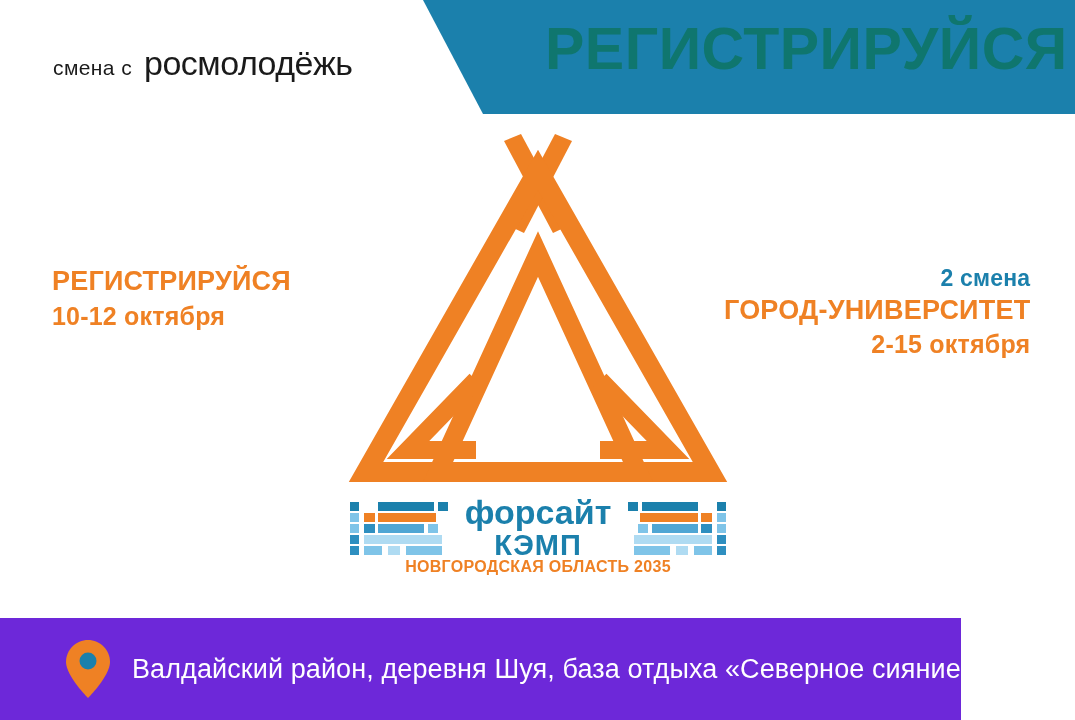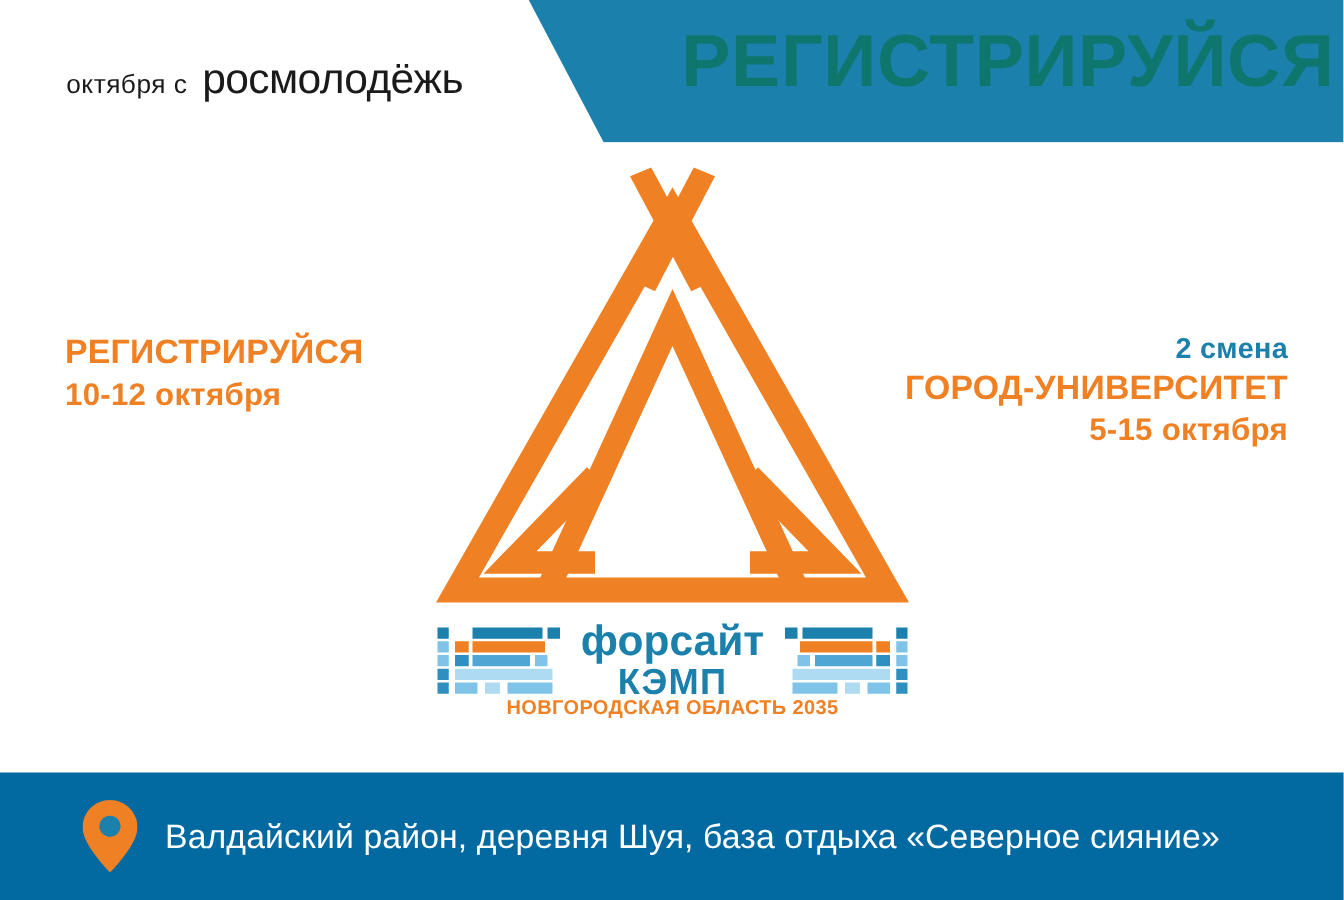--- a/index.html
+++ b/index.html
@@ -131,23 +131,23 @@
     font-weight: 700;
     letter-spacing: 0.3px;
     white-space: nowrap;
   }
 
   
   #bottom-bar {
     position: absolute;
     left: 0;
     top: 618px;
-    width: 1075px;
+    width: 961px;
     height: 102px;
-    background: #0369a1;
+    background: #6d28d9;
     display: flex;
     align-items: center;
   }
   #location-pin-icon {
     margin-left: 66px;
     margin-right: 22px;
     flex: 0 0 auto;
     display: block;
   }
   #location-text {
@@ -162,33 +162,33 @@
 <body>
 
 <div id="poster">
 
   <div id="top-banner">
     <div id="top-banner-shape"></div>
   </div>
   <div id="register-title">РЕГИСТРИРУЙСЯ</div>
 
   <div id="partner-lockup">
-    <span id="partner-prefix">октября с</span>
+    <span id="partner-prefix">смена с</span>
     <span id="partner-brand">росмолодёжь</span>
   </div>
 
   <div class="shift-block" id="shift-block-1">
     <div class="shift-name">РЕГИСТРИРУЙСЯ</div>
     <div class="shift-dates">10-12 октября</div>
   </div>
 
   <div class="shift-block" id="shift-block-2">
     <div class="shift-number">2 смена</div>
     <div class="shift-name">ГОРОД-УНИВЕРСИТЕТ</div>
-    <div class="shift-dates">5-15 октября</div>
+    <div class="shift-dates">2-15 октября</div>
   </div>
 
   <div id="camp-logo">
 
     <svg id="tent-svg" viewBox="0 0 400 380" xmlns="http://www.w3.org/2000/svg">
 
       <path d="M166 9 L183 2 L232 93 L215 101 Z" fill="#EF8124"></path>
       <path d="M217 2 L234 9 L186 101 L169 93 Z" fill="#EF8124"></path>
 
       <path d="M200 38 L372 340 L28 340 Z" fill="none" stroke="#EF8124" stroke-width="20" stroke-linejoin="miter"></path>

